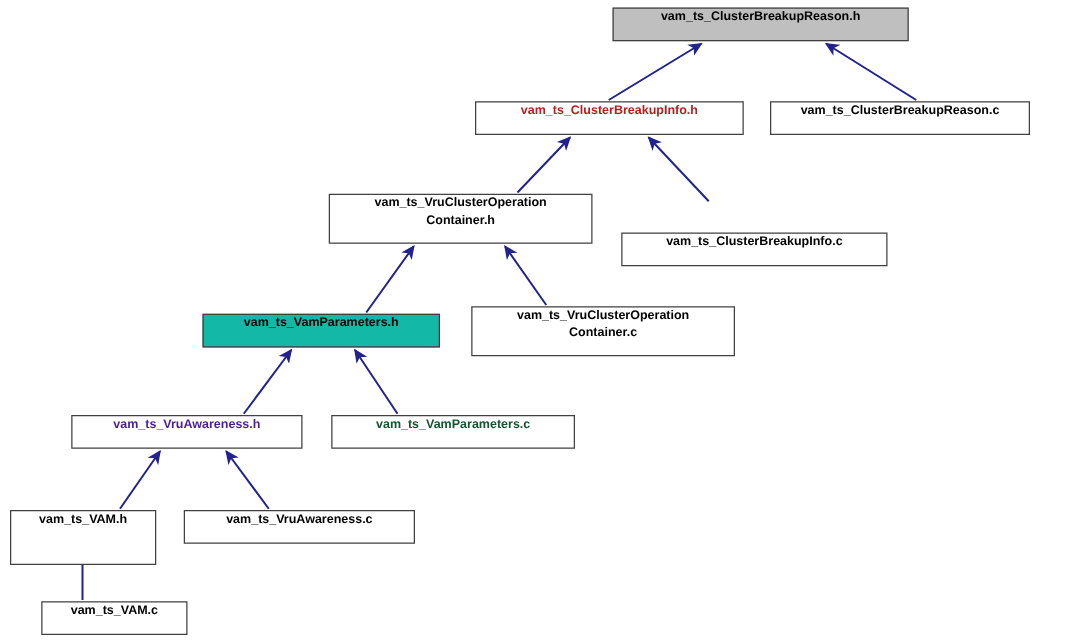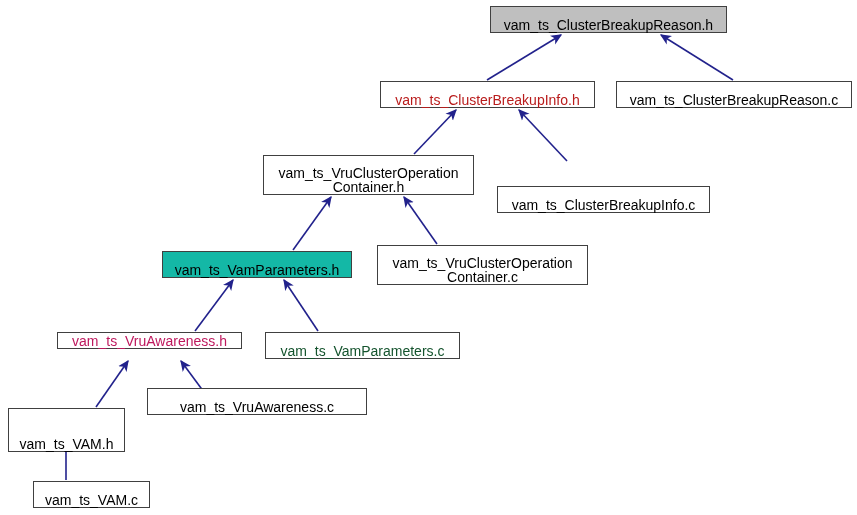--- a/index.html
+++ b/index.html
@@ -25,29 +25,30 @@
     width: 857px;
     height: 515px;
     pointer-events: none;
   }
   .node {
     position: absolute;
     box-sizing: border-box;
     border: 1px solid #404040;
     background: #ffffff;
     color: #000000;
-    font-size: 14px;
+    font-size: 10px;
     line-height: 14px;
     display: flex;
-    align-items: flex-end;
+    align-items: flex-start;
     justify-content: center;
     text-align: center;
     white-space: pre;
     letter-spacing: 0px;
     z-index: 5;
+    font-weight: bold;
   }
   .node.highlight {
     background: #bfbfbf;
   }
   .node-label {
     display: block;
     padding: 0 4px;
   }
 </style>
 </head>
@@ -68,26 +69,26 @@
       <line x1="437" y1="244" x2="404" y2="197" stroke="#22228c" stroke-width="1.6" marker-end="url(#arrowhead)"></line>
       <line x1="195" y1="331" x2="233" y2="280" stroke="#22228c" stroke-width="1.6" marker-end="url(#arrowhead)"></line>
       <line x1="318" y1="331" x2="284" y2="280" stroke="#22228c" stroke-width="1.6" marker-end="url(#arrowhead)"></line>
       <line x1="96" y1="407" x2="128" y2="361" stroke="#22228c" stroke-width="1.6" marker-end="url(#arrowhead)"></line>
       <line x1="215" y1="407" x2="181" y2="361" stroke="#22228c" stroke-width="1.6" marker-end="url(#arrowhead)"></line>
       <line x1="66" y1="480" x2="66" y2="437" stroke="#22228c" stroke-width="1.6" marker-end="url(#arrowhead)"></line>
     </svg>
   <div id="node-layer">
       <div class="node highlight" title="vam_ts_ClusterBreakupReason.h" style="left: 490px; top: 6px; width: 237px; height: 27px; border-color: rgb(64, 64, 64); background: rgb(191, 191, 191); color: rgb(0, 0, 0);"><span class="node-label">vam_ts_ClusterBreakupReason.h</span></div>
       <div class="node" title="vam_ts_ClusterBreakupInfo.h" style="left: 380px; top: 81px; width: 215px; height: 27px; border-color: rgb(64, 64, 64); background: rgb(255, 255, 255); color: #b91c1c;"><span class="node-label">vam_ts_ClusterBreakupInfo.h</span></div>
-      <div class="node" title="vam_ts_ClusterBreakupReason.c" style="left: 616px; top: 81px; width: 236px; height: 27px; border-color: rgb(64, 64, 64); background: rgb(255, 255, 255); color: rgb(0, 0, 0);"><span class="node-label">vam_ts_ClusterBreakupReason.c</span></div>
+      <div class="node" title="vam_ts_ClusterBreakupReason.c" style="left: 616px; top: 81px; width: 208px; height: 27px; border-color: rgb(64, 64, 64); background: rgb(255, 255, 255); color: rgb(0, 0, 0);"><span class="node-label">vam_ts_ClusterBreakupReason.c</span></div>
       <div class="node" title="vam_ts_VruClusterOperationContainer.h" style="left: 263px; top: 155px; width: 211px; height: 40px; border-color: rgb(64, 64, 64); background: rgb(255, 255, 255); color: rgb(0, 0, 0);"><span class="node-label">vam_ts_VruClusterOperation
 Container.h</span></div>
       <div class="node" title="vam_ts_ClusterBreakupInfo.c" style="left: 497px; top: 162px; width: 213px; height: 27px; border-color: rgb(64, 64, 64); background: rgb(255, 255, 255); color: rgb(0, 0, 0); margin-top: 24px;"><span class="node-label">vam_ts_ClusterBreakupInfo.c</span></div>
       <div class="node" title="vam_ts_VamParameters.h" style="left: 162px; top: 251px; width: 190px; height: 27px; border-color: rgb(64, 64, 64); background: #14b8a6; color: rgb(0, 0, 0);"><span class="node-label">vam_ts_VamParameters.h</span></div>
       <div class="node" title="vam_ts_VruClusterOperationContainer.c" style="left: 377px; top: 245px; width: 211px; height: 40px; border-color: rgb(64, 64, 64); background: rgb(255, 255, 255); color: rgb(0, 0, 0);"><span class="node-label">vam_ts_VruClusterOperation
 Container.c</span></div>
-      <div class="node" title="vam_ts_VruAwareness.h" style="left: 57px; top: 332px; width: 185px; height: 17px; border-color: rgb(64, 64, 64); background: rgb(255, 255, 255); color: #be185d;"><span class="node-label">vam_ts_VruAwareness.h</span></div>
+      <div class="node" title="vam_ts_VruAwareness.h" style="left: 57px; top: 332px; width: 185px; height: 27px; border-color: rgb(64, 64, 64); background: rgb(255, 255, 255); color: #4c1d95;"><span class="node-label">vam_ts_VruAwareness.h</span></div>
       <div class="node" title="vam_ts_VamParameters.c" style="left: 265px; top: 332px; width: 195px; height: 27px; border-color: rgb(64, 64, 64); background: rgb(255, 255, 255); color: #14532d;"><span class="node-label">vam_ts_VamParameters.c</span></div>
       <div class="node" title="vam_ts_VAM.h" style="left: 8px; top: 408px; width: 117px; height: 44px; border-color: rgb(64, 64, 64); background: rgb(255, 255, 255); color: rgb(0, 0, 0);"><span class="node-label">vam_ts_VAM.h</span></div>
-      <div class="node" title="vam_ts_VruAwareness.c" style="left: 147px; top: 388px; width: 220px; height: 27px; border-color: rgb(64, 64, 64); background: rgb(255, 255, 255); color: rgb(0, 0, 0);"><span class="node-label">vam_ts_VruAwareness.c</span></div>
+      <div class="node" title="vam_ts_VruAwareness.c" style="left: 147px; top: 408px; width: 185px; height: 27px; border-color: rgb(64, 64, 64); background: rgb(255, 255, 255); color: rgb(0, 0, 0);"><span class="node-label">vam_ts_VruAwareness.c</span></div>
       <div class="node" title="vam_ts_VAM.c" style="left: 8px; top: 481px; width: 117px; height: 27px; border-color: rgb(64, 64, 64); background: rgb(255, 255, 255); color: rgb(0, 0, 0); margin-left: 25px;"><span class="node-label">vam_ts_VAM.c</span></div>
     </div>
 </div>
 
 </body></html>

